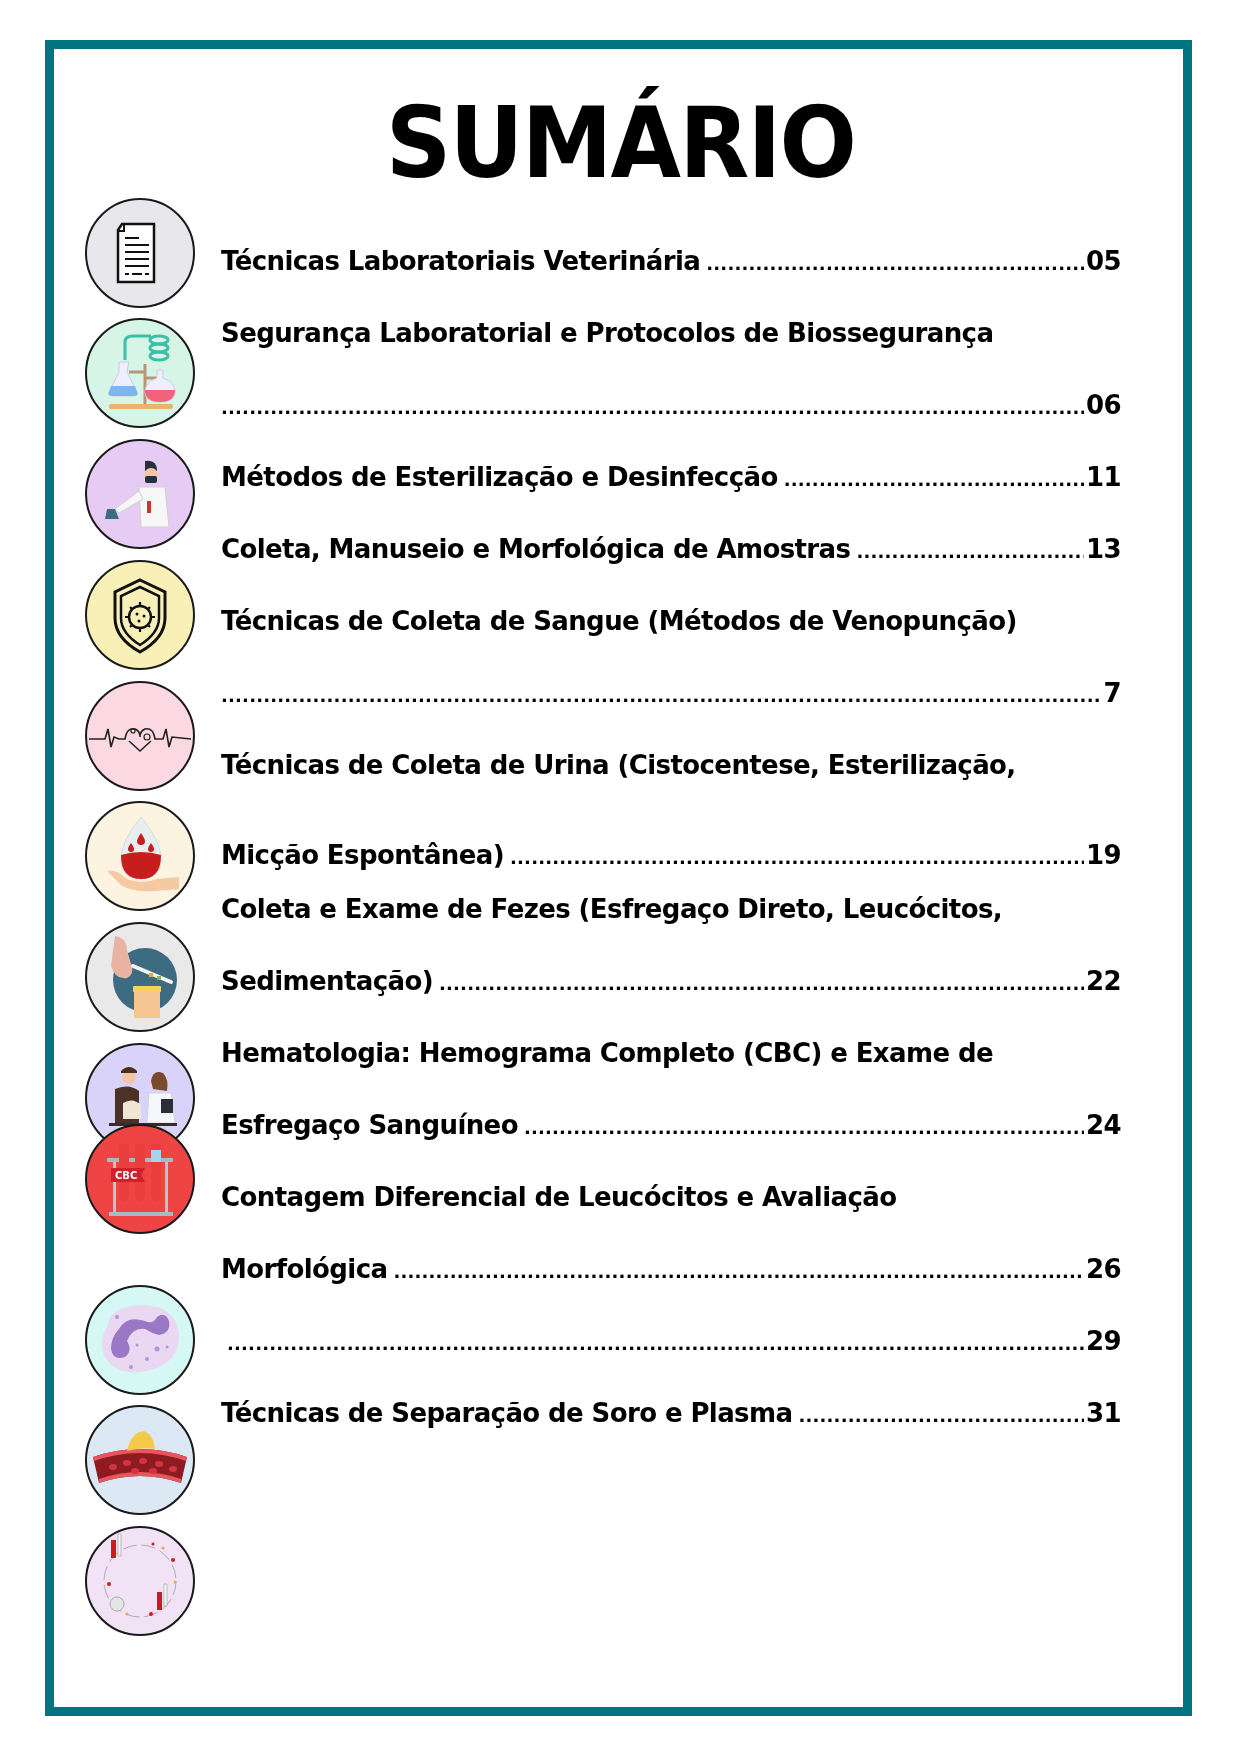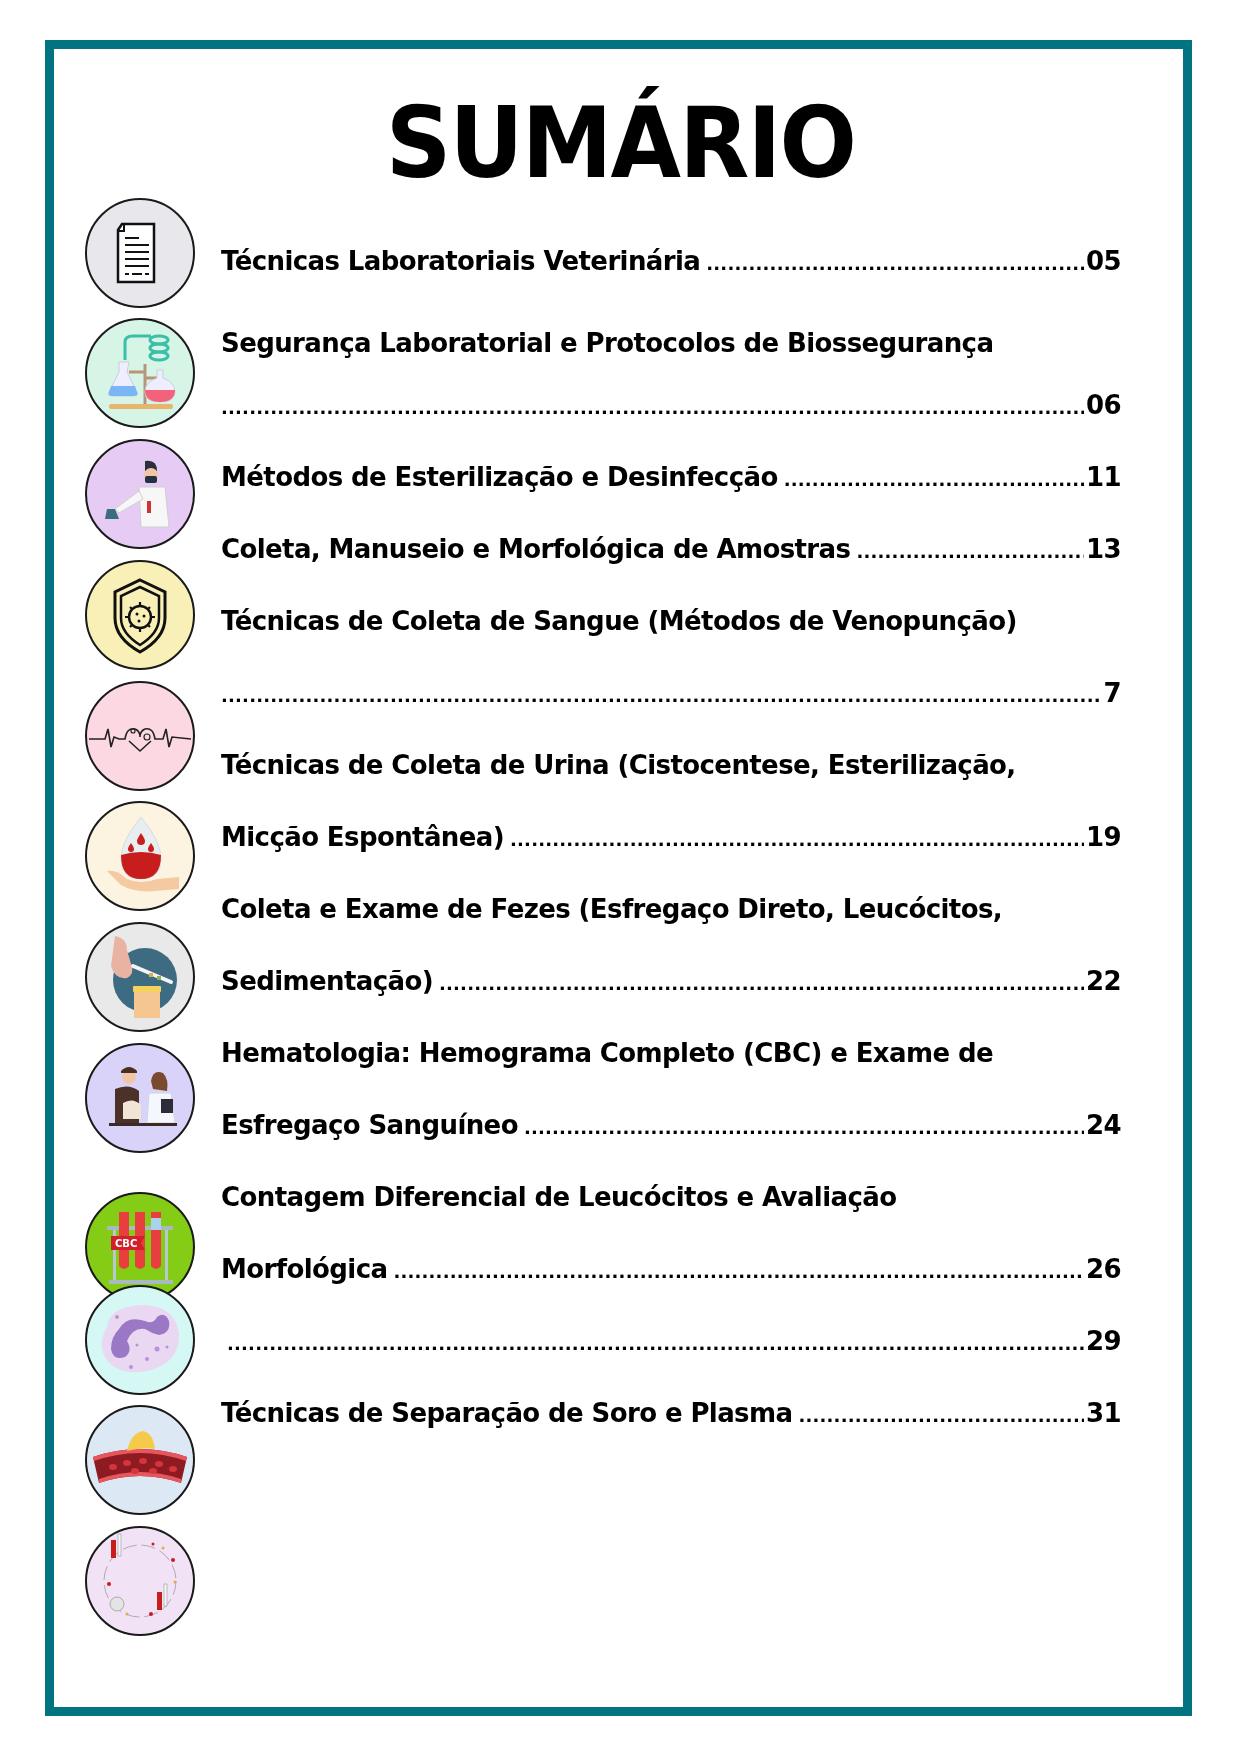--- a/index.html
+++ b/index.html
@@ -153,21 +153,21 @@
       <path d="M28 44 Q42 38 52 46 L52 78 L28 78 Z" fill="#4b3128"></path>
       <path d="M36 58 Q46 52 54 60 L54 74 L36 74 Z" fill="#f1e5d6"></path>
       <circle cx="72" cy="38" r="7" fill="#f1c6a8"></circle>
       <path d="M64 36 Q66 24 76 28 Q82 34 80 46 L66 44 Z" fill="#7a4a2e"></path>
       <path d="M62 48 L84 48 L88 78 L60 78 Z" fill="#f4f7fb" stroke="#cfd7e0" stroke-width="1"></path>
       <rect x="74" y="54" width="12" height="14" fill="#2d2d3a"></rect>
       <rect x="22" y="78" width="68" height="3" fill="#3b2b28"></rect>
     </svg>
   </div>
 
-  <div class="icon" style="top:994px;background:#84cc16">
+  <div class="icon" style="top:926px;background:#ef4444">
     <svg viewBox="0 0 106 106">
       <rect x="20" y="32" width="66" height="4" fill="#a8b9c2"></rect>
       <rect x="22" y="86" width="64" height="4" fill="#a8b9c2"></rect>
       <rect x="26" y="36" width="3" height="50" fill="#b8c8d0"></rect>
         <rect x="78" y="36" width="3" height="50" fill="#b8c8d0"></rect>
       <g>
         <rect x="32" y="18" width="10" height="6" fill="#e83e3e"></rect>
           <path d="M32 24 L42 24 L42 72 Q37 78 32 72 Z" fill="#e83e3e"></path>
         <rect x="48" y="18" width="10" height="6" fill="#e83e3e"></rect>
           <path d="M48 24 L58 24 L58 72 Q53 78 48 72 Z" fill="#e83e3e"></path>
@@ -235,21 +235,21 @@
     </svg>
   </div>
 </div>
 
 <div class="toc">
   <div class="line" style="top:246px">
     <span class="txt">Técnicas Laboratoriais Veterinária</span>
     <span class="dots"></span>
     <span class="page">05</span>
   </div>
-  <div class="line" style="top:328px">
+  <div class="line" style="top:318px">
     <span class="txt">Segurança Laboratorial e Protocolos de Biossegurança</span>
   </div>
   <div class="line" style="top:390px">
     <span class="dots" style="margin-left:0"></span>
     <span class="page">06</span>
   </div>
   <div class="line" style="top:462px">
     <span class="txt">Métodos de Esterilização e Desinfecção</span>
     <span class="dots"></span>
     <span class="page">11</span>
@@ -262,21 +262,21 @@
   <div class="line" style="top:606px">
     <span class="txt">Técnicas de Coleta de Sangue (Métodos de Venopunção)</span>
   </div>
   <div class="line" style="top:678px">
     <span class="dots" style="margin-left:0"></span>
     <span class="page">7</span>
   </div>
   <div class="line" style="top:750px">
     <span class="txt">Técnicas de Coleta de Urina (Cistocentese, Esterilização,</span>
   </div>
-  <div class="line" style="top:822px">
+  <div class="line" style="top:840px">
     <span class="txt">Micção Espontânea)</span>
     <span class="dots"></span>
     <span class="page">19</span>
   </div>
   <div class="line" style="top:894px">
     <span class="txt">Coleta e Exame de Fezes (Esfregaço Direto, Leucócitos,</span>
   </div>
   <div class="line" style="top:966px">
     <span class="txt">Sedimentação)</span>
     <span class="dots"></span>

